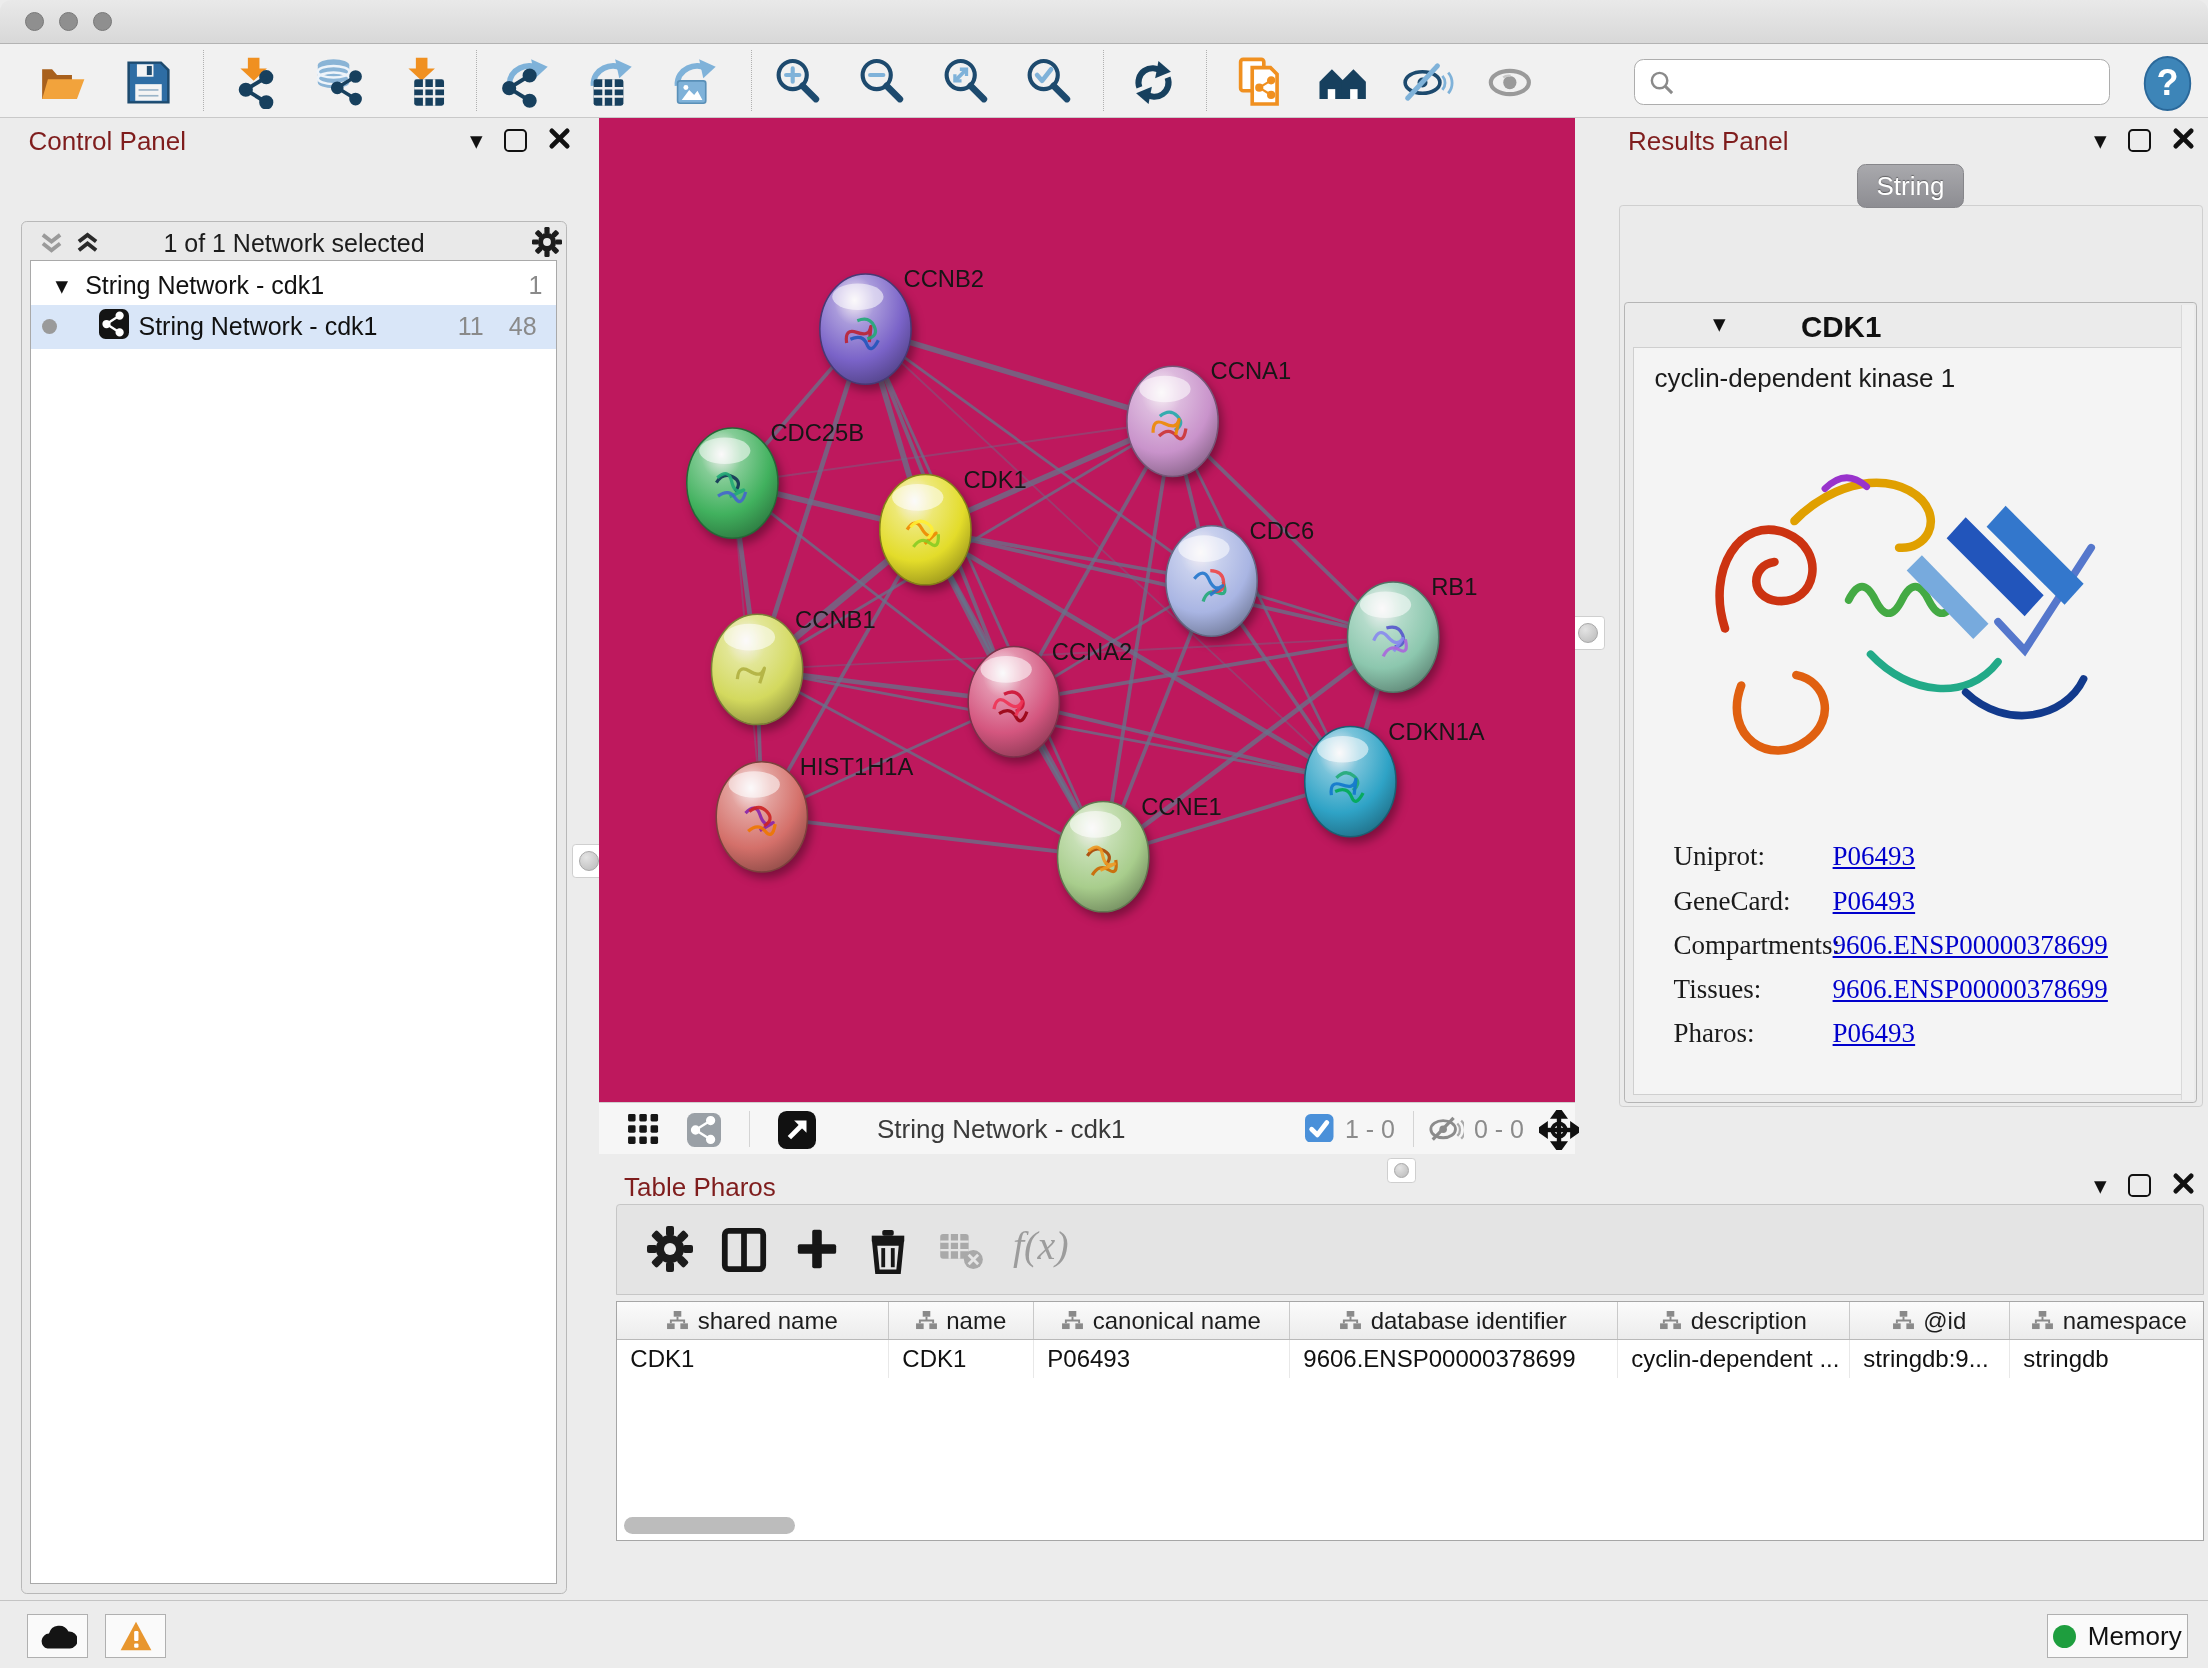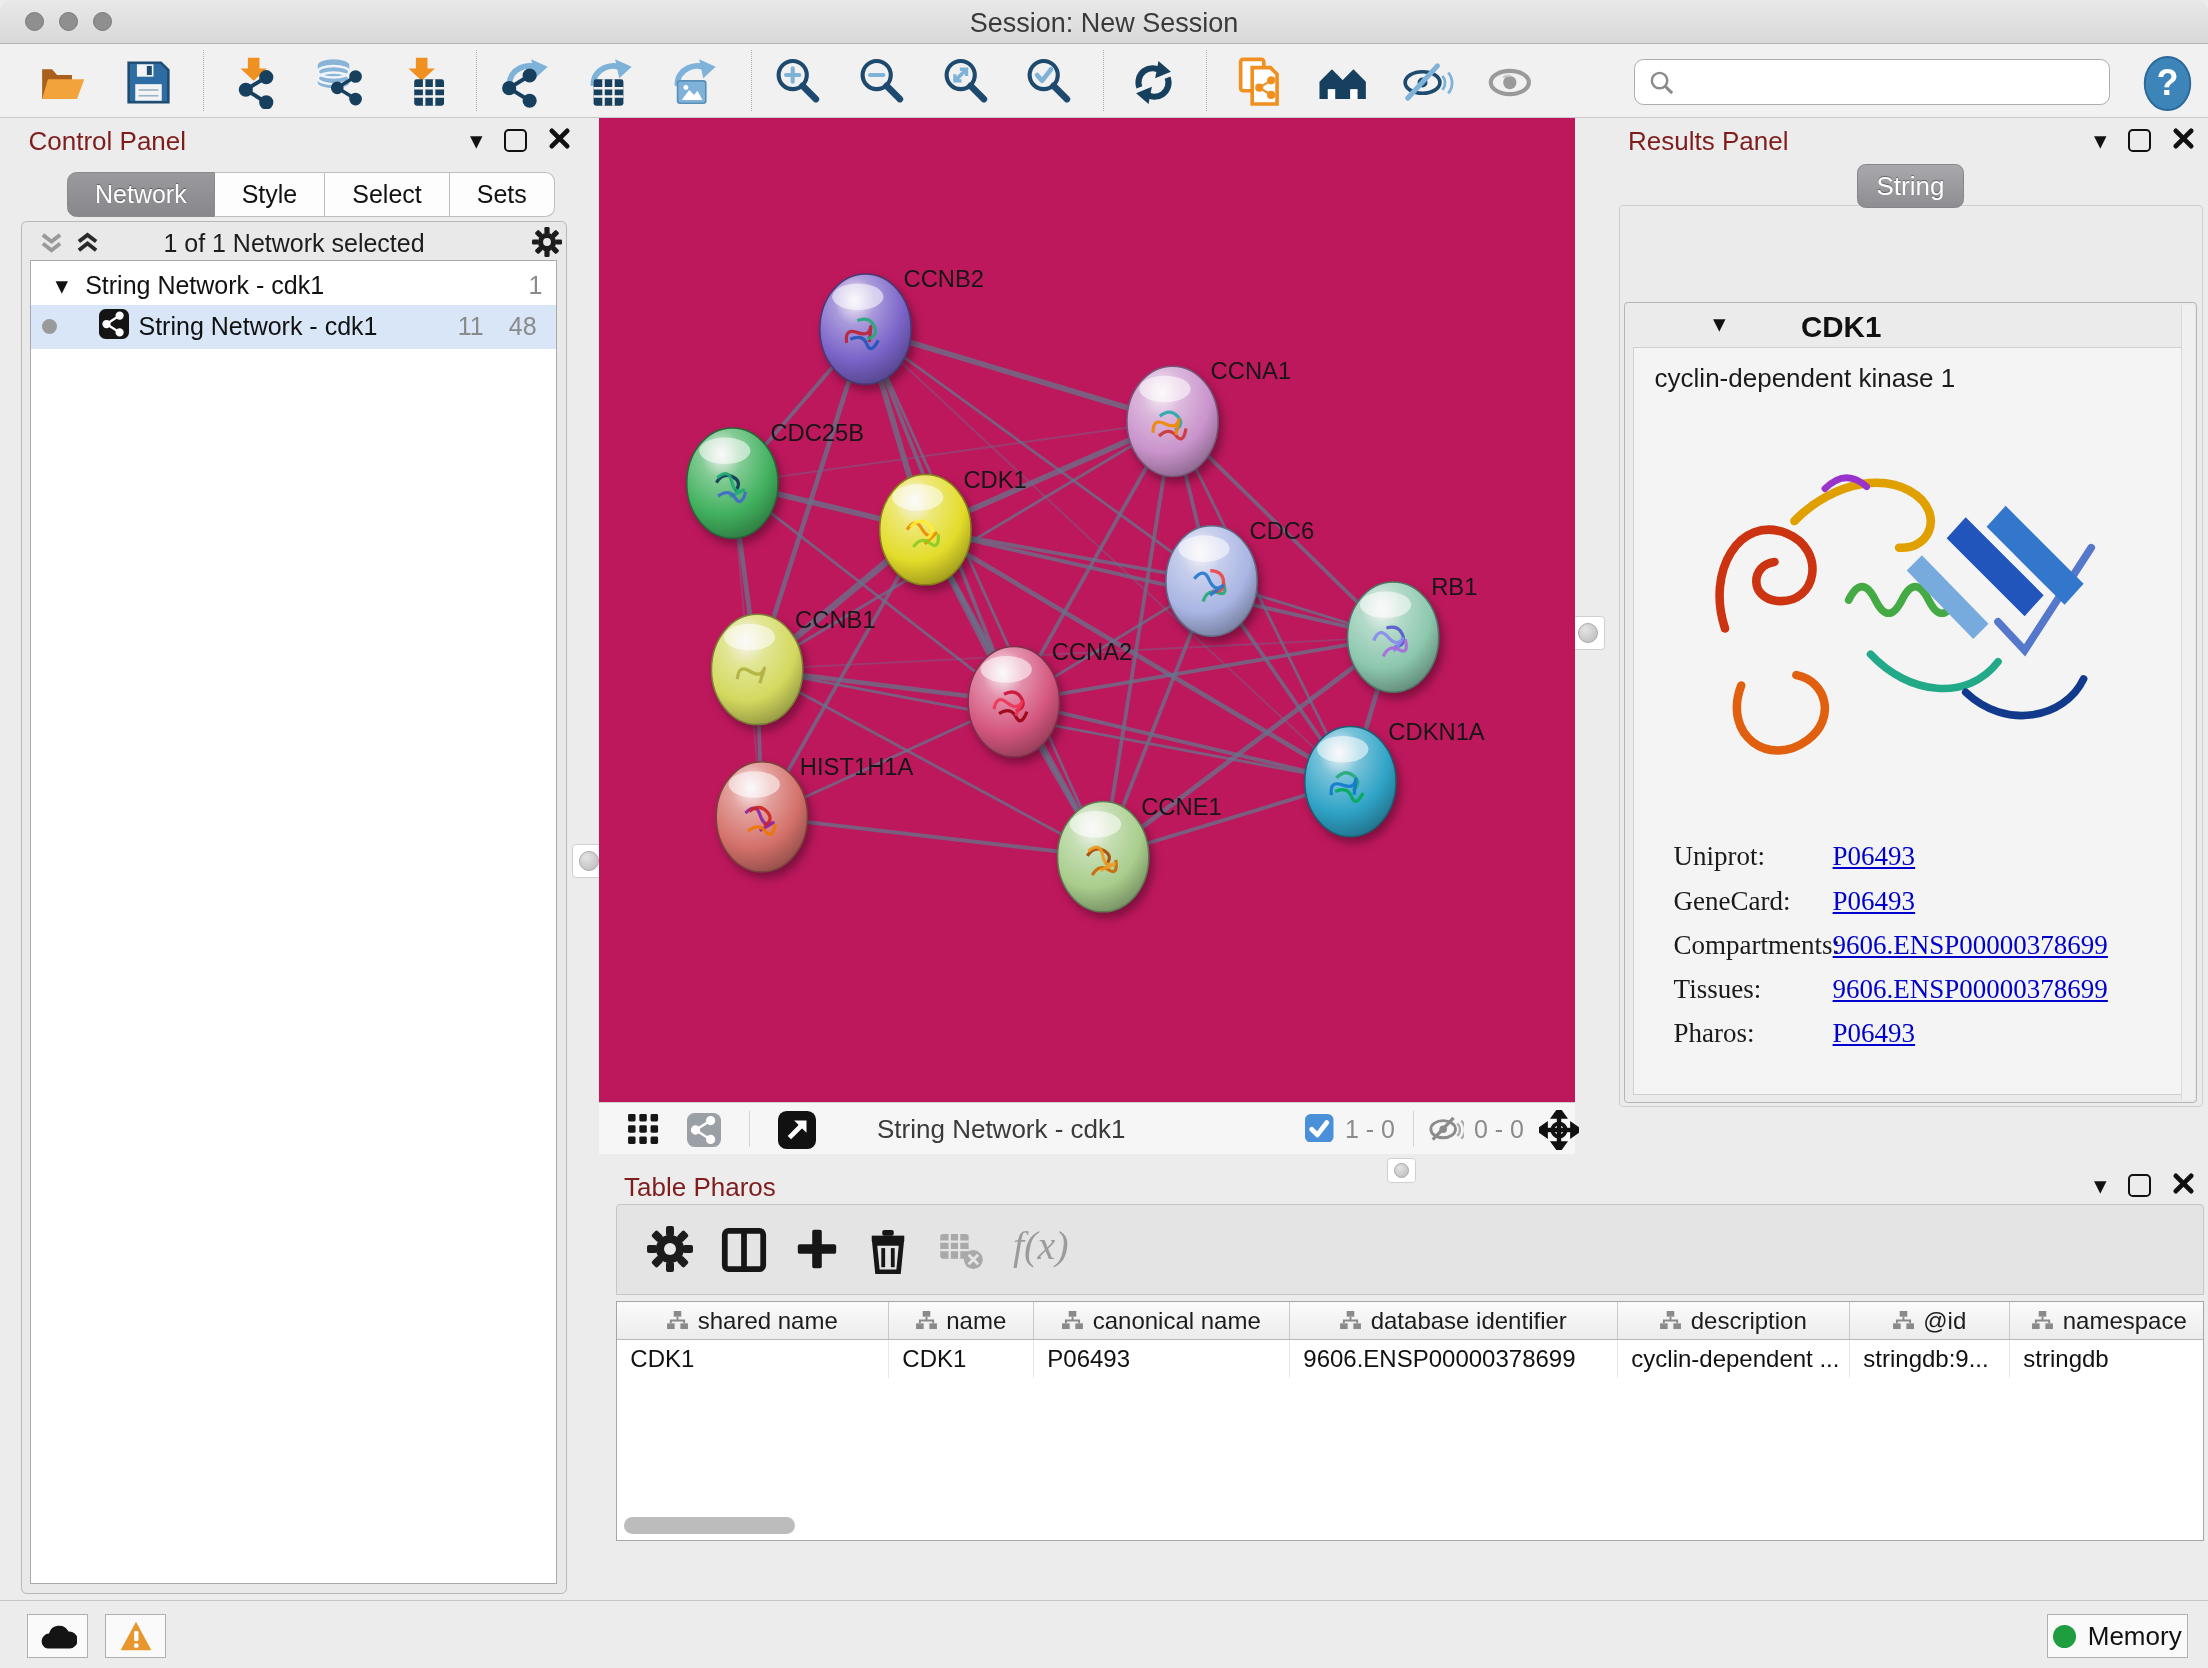--- a/index.html
+++ b/index.html
@@ -134,21 +134,20 @@
 </style>
 </head>
 <body>
 
 <div id="window">
 
   <div id="titlebar">
     <span class="traffic" style="left:25px"></span>
     <span class="traffic" style="left:59px"></span>
     <span class="traffic" style="left:93px"></span>
-    <div id="win-title">Session: New Session</div>
   </div>
 
   <div id="toolbar">
     <div id="toolbar-icons">
         <div class="tbicon" style="left: 38px;"><svg width="53" height="53" viewBox="0 0 64 64">
             <path d="M5 16 V52 H41 V23 H23 L17 16 Z" fill="#a8601c"></path>
             <path d="M12 28 H56 L47 52 H5 Z" fill="#f2a33c"></path>
           </svg></div>
         <div class="tbicon" style="left: 122px;"><svg width="53" height="53" viewBox="0 0 64 64">
             <path d="M8 8 H47 L56 17 V56 H8 Z" fill="#2e6da4" stroke="#1d4a6e" stroke-width="3"></path>
@@ -306,26 +305,20 @@
   <div class="win-icons" style="left:470px; top:127px">
     <span class="tri">▾</span>
     <span class="sqico"></span>
     <span><svg width="23" height="23" viewBox="0 0 24 24">
           <g stroke="#111" stroke-width="5" stroke-linecap="round">
             <line x1="4" y1="4" x2="20" y2="20"></line>
             <line x1="20" y1="4" x2="4" y2="20"></line>
           </g>
         </svg></span>
   </div>
-  <div class="tabs" id="cp-tabs" style="left:67px; top:172px">
-      <div class="tab active">Network</div>
-      <div class="tab">Style</div>
-      <div class="tab">Select</div>
-      <div class="tab">Sets</div>
-    </div>
 
   <div id="cp-box">
     <div id="cp-strip">
       <span class="abs" style="left:17px; top:9.5px">
         <svg width="25" height="23" viewBox="0 0 26 24">
             <g fill="none" stroke="#9a9a9a" stroke-width="4">
               <polyline points="4,3 13,10 22,3"></polyline>
               <polyline points="4,12 13,19 22,12"></polyline>
             </g>
           </svg>

